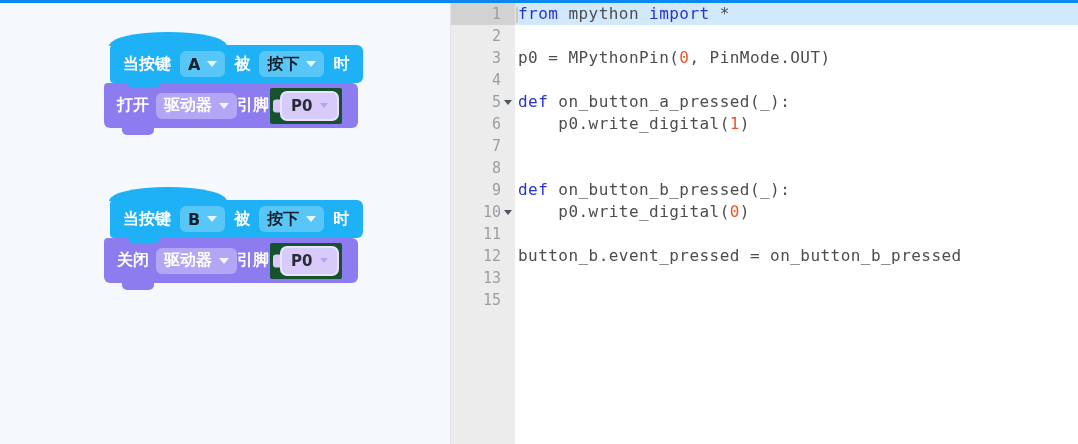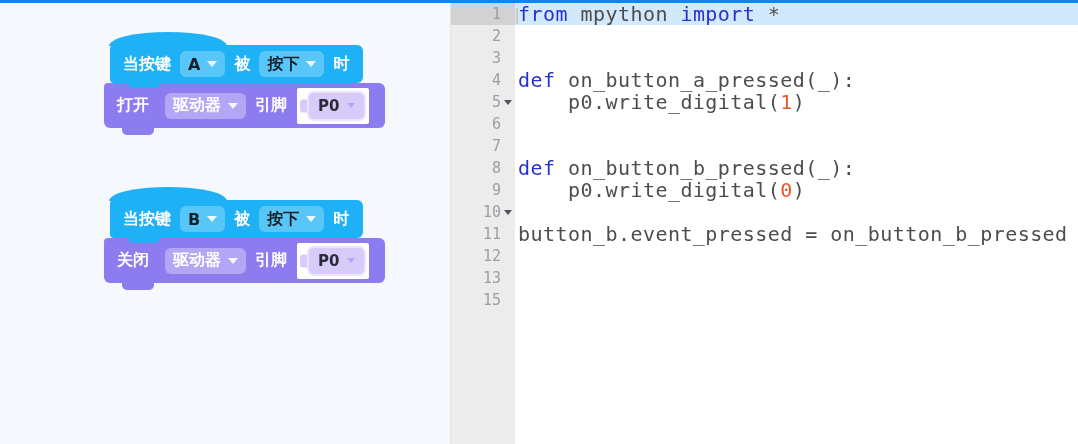--- a/index.html
+++ b/index.html
@@ -22,54 +22,54 @@
     background:#1eb1f5;border-radius:4px 6px 6px 4px;
     color:#ffffff;font-size:16px;font-weight:bold;
   }
   .hat-block::before{content:"";position:absolute;left:-1px;top:-13px;width:118px;height:14px;
     background:#1eb1f5;border-radius:59px 59px 0 0 / 14px 14px 0 0;}
   .hat-block::after{content:"";position:absolute;left:18px;bottom:-5px;width:32px;height:7px;
     background:#1eb1f5;border-radius:0 0 5px 5px;}
 
   .cmd-block{
     position:relative;z-index:1;width:max-content;height:45px;
-    display:flex;align-items:center;gap:9px;padding:0 16px 0 13px;
+    display:flex;align-items:center;padding:0 16px 0 13px;
     background:#8c7cf0;border-radius:4px 6px 6px 6px;
     color:#ffffff;font-size:16px;font-weight:bold;
   }
   .cmd-block::after{content:"";position:absolute;left:18px;bottom:-7px;width:32px;height:8px;
     background:#8c7cf0;border-radius:0 0 5px 5px;}
 
   .dd{display:flex;align-items:center;gap:7px;height:26px;padding:0 8px;border-radius:6px;cursor:pointer;}
   .dd-blue{background:#58c7f8;color:#17202a;}
   .dd-purple{background:#b3a6f4;color:#ffffff;margin-left:7px;}
   .caret{width:0;height:0;border-left:5px solid transparent;border-right:5px solid transparent;
     border-top:6px solid rgba(255,255,255,0.88);}
-  .slot{position:relative;display:flex;align-items:center;background:#ffffff;border-radius:2px;
+  .slot{position:relative;display:flex;align-items:center;background:#14532d;border-radius:2px;
     height:36px;padding:0 3px 0 10px;margin-left:1px;}
   .pill{position:relative;display:flex;align-items:center;gap:8px;background:#d8cbfa;
     border:2px solid #ece3ff;border-radius:7px;height:26px;padding:0 9px;
     color:#2b2b38;font-weight:bold;font-size:15px;cursor:pointer;}
   .pill::before{content:"";position:absolute;left:-9px;top:50%;transform:translateY(-50%);
     width:7px;height:13px;background:#d8cbfa;border-radius:3px 0 0 3px;}
   .pill .caret{border-left-width:4px;border-right-width:4px;border-top:5px solid #b7a4f1;}
 
   
   .editor{position:absolute;left:450px;top:3px;width:628px;height:441px;background:#ffffff;
     border-left:1px solid #e0e3e8;display:flex;font-family:"DejaVu Sans Mono", monospace;}
   .gutter{width:64px;flex:none;background:#ececec;}
   .gutter-row{height:22px;display:flex;align-items:center;justify-content:flex-end;padding-right:1px;}
   .gutter-row.active{background:#d2d2d2;}
   .line-number{color:#9b9ea3;font-size:15px;}
   .fold{width:13px;height:22px;display:flex;align-items:center;justify-content:center;cursor:pointer;}
   .fold-tri{width:0;height:0;border-left:4px solid transparent;border-right:4px solid transparent;
     border-top:5px solid #4e5660;}
   .code-area{flex:1;overflow:hidden;}
   .code-line{height:22px;line-height:22px;padding-left:3px;white-space:pre;
-    font-size:20px;letter-spacing:0.45px;color:#4d4d4d;cursor:text;}
+    font-size:16px;letter-spacing:0.45px;color:#4d4d4d;cursor:text;}
   .code-line.active{background:#d2e9fc;}
   .tok-kw{color:#2733d0;}
   .tok-num{color:#e8562a;}
   .tok-pl{color:#4d4d4d;}
   .cursor{display:inline-block;width:2px;height:16px;background:#cfc9bd;
     vertical-align:middle;margin-left:-2px;}
 </style>
 </head>
 <body>
 
@@ -198,20 +198,21 @@
         <span class="fold"></span>
       </div>
       <div class="gutter-row">
         <span class="line-number">15</span>
         <span class="fold"></span>
       </div>
     </div>
   <div class="code-area" id="code-area">
       <div class="code-line active"><span class="cursor"></span><span class="tok-kw">from</span><span class="tok-pl"> mpython </span><span class="tok-kw">import</span><span class="tok-pl"> *</span></div>
       <div class="code-line"></div>
+      <div class="code-line"><span class="tok-pl">p0 = MPythonPin(</span><span class="tok-num">0</span><span class="tok-pl">, PinMode.OUT)</span></div>
       <div class="code-line"></div>
       <div class="code-line"><span class="tok-kw">def</span><span class="tok-pl"> on_button_a_pressed(_):</span></div>
       <div class="code-line"><span class="tok-pl">    p0.write_digital(</span><span class="tok-num">1</span><span class="tok-pl">)</span></div>
       <div class="code-line"></div>
       <div class="code-line"></div>
       <div class="code-line"><span class="tok-kw">def</span><span class="tok-pl"> on_button_b_pressed(_):</span></div>
       <div class="code-line"><span class="tok-pl">    p0.write_digital(</span><span class="tok-num">0</span><span class="tok-pl">)</span></div>
       <div class="code-line"></div>
       <div class="code-line"><span class="tok-pl">button_b.event_pressed = on_button_b_pressed</span></div>
       <div class="code-line"></div>

